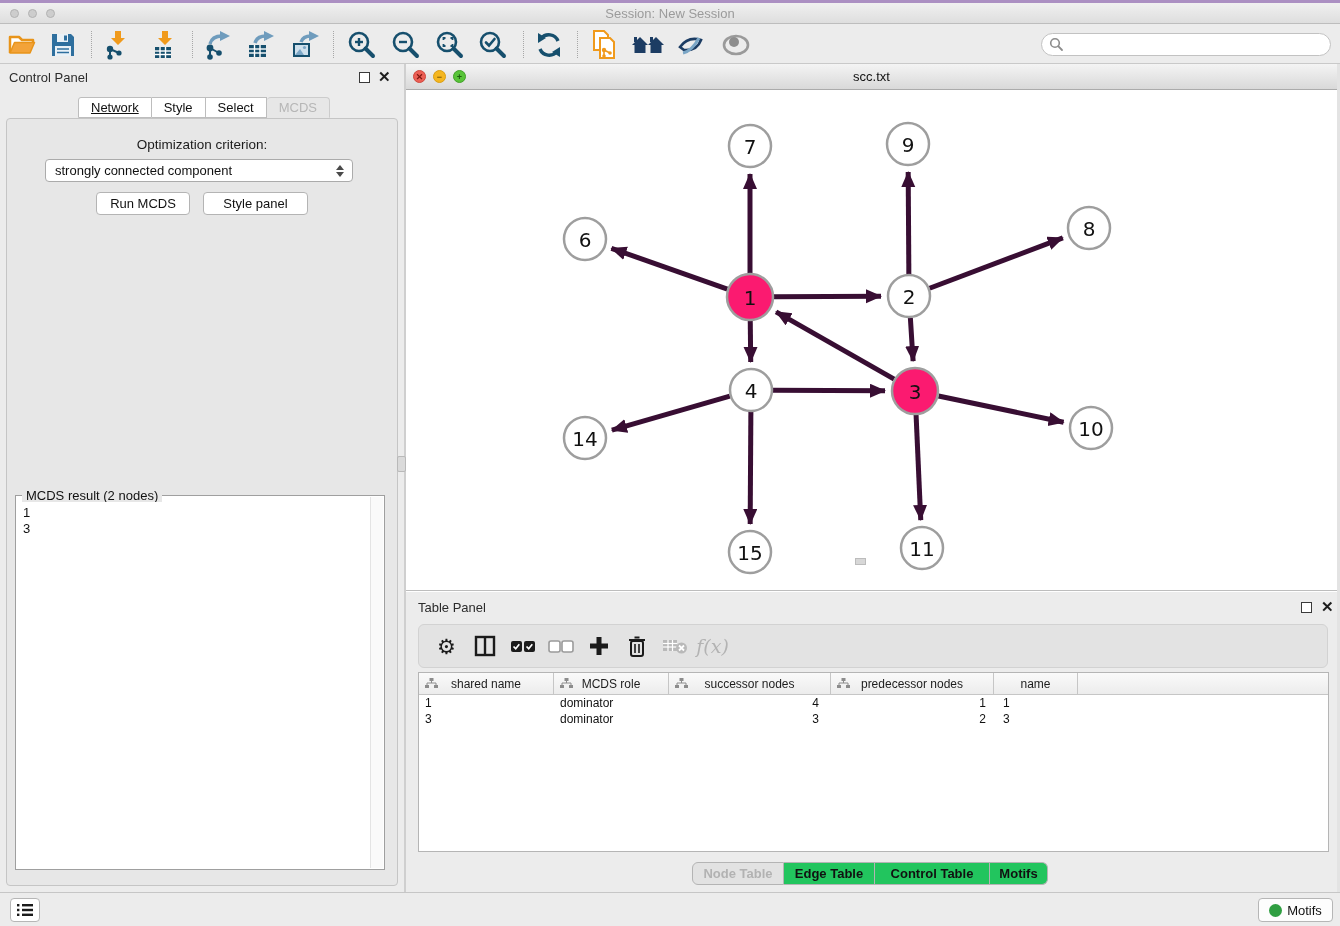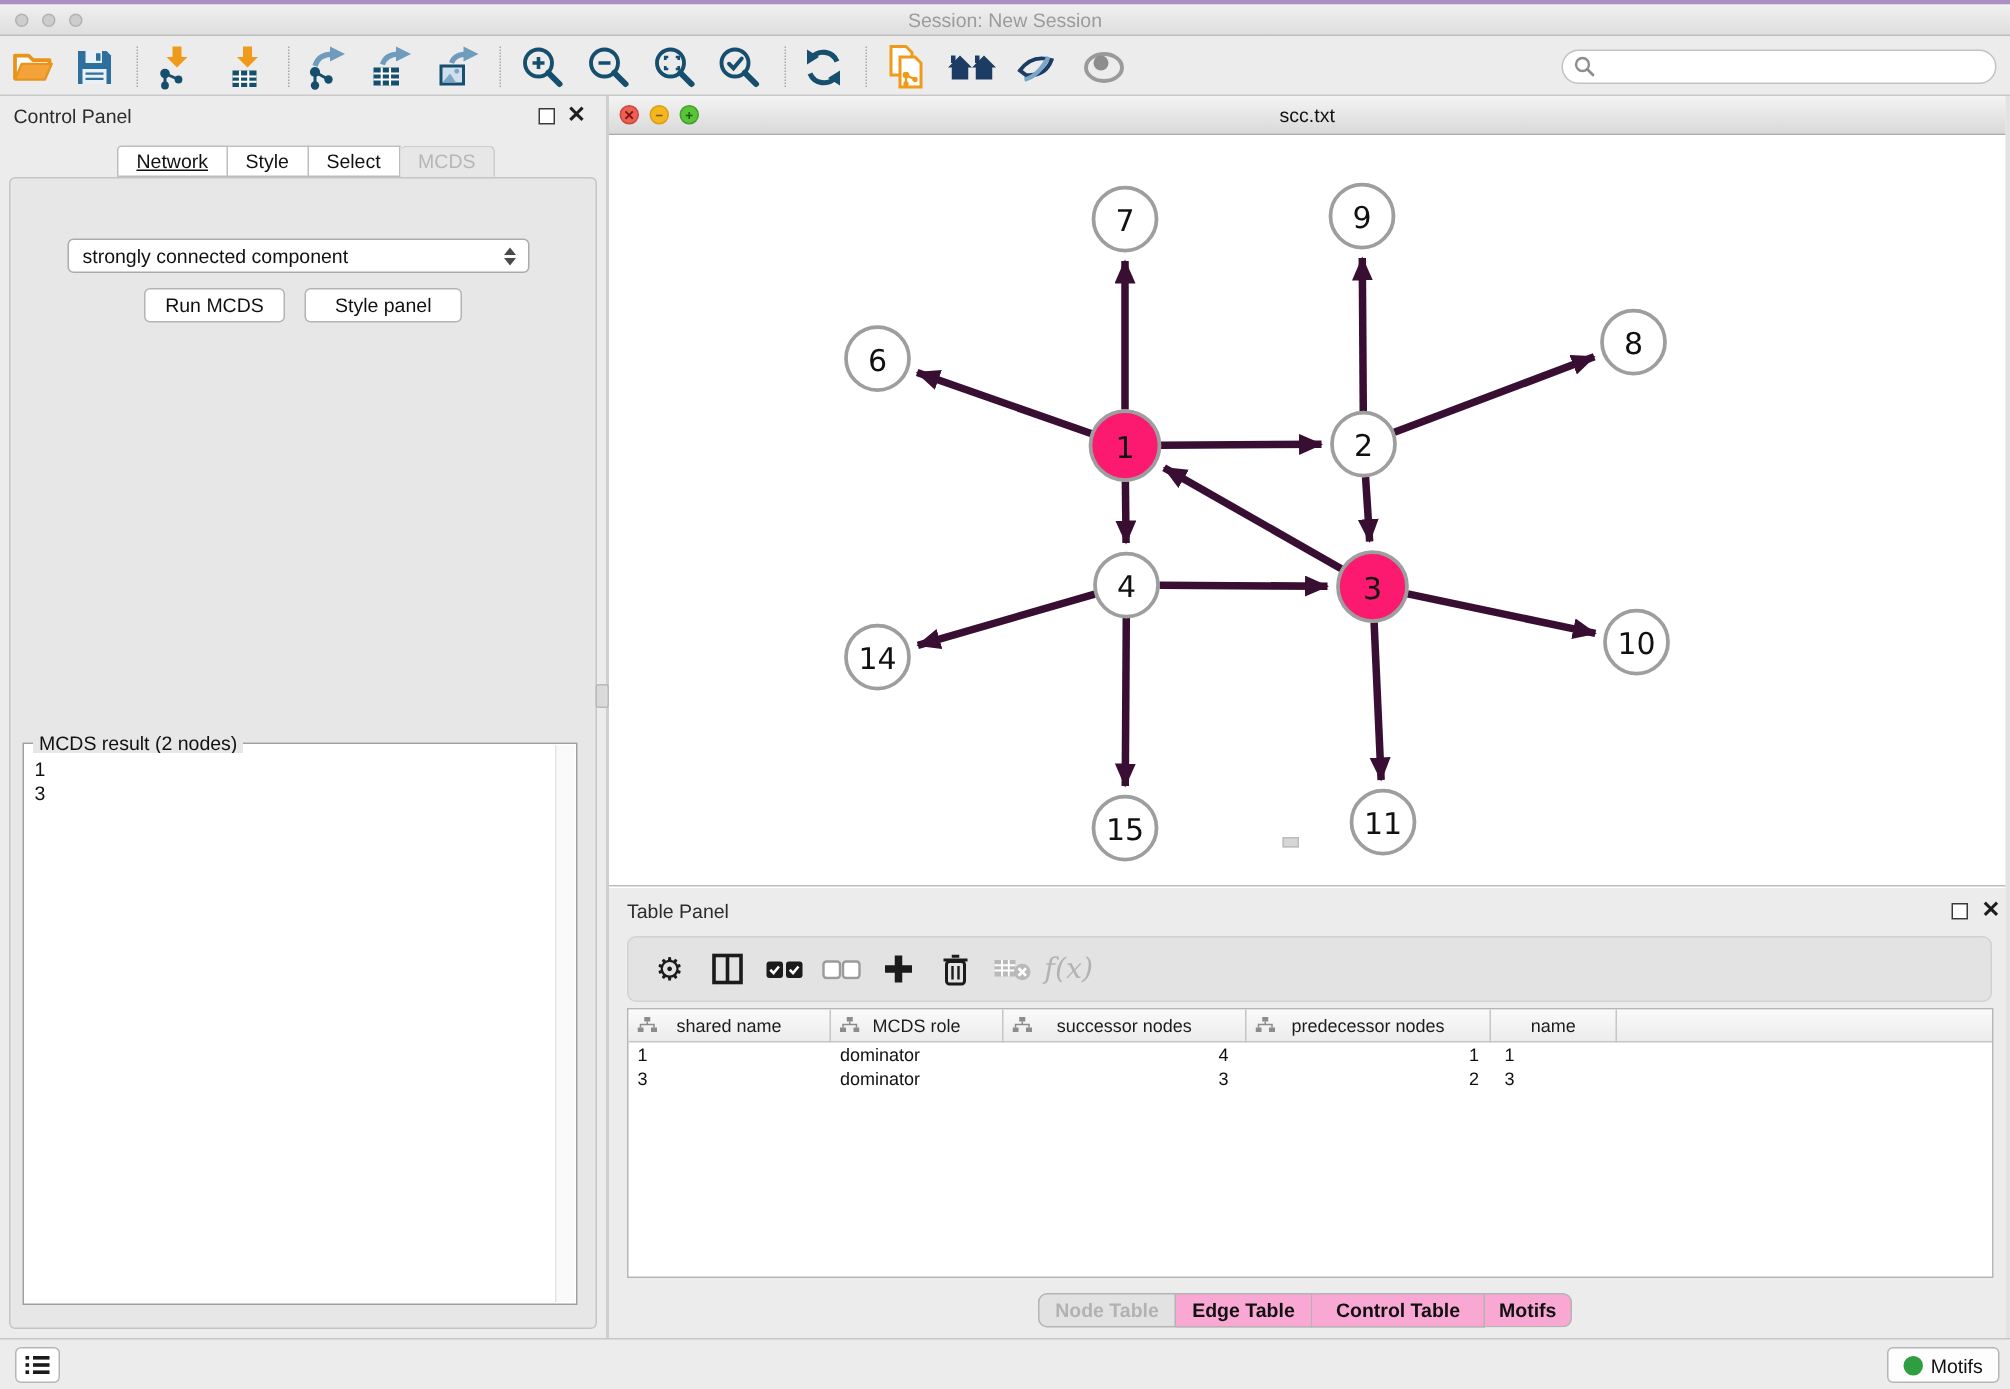--- a/index.html
+++ b/index.html
@@ -104,21 +104,21 @@
   .thead { display:flex; height:22px; background:linear-gradient(#fafafa,#ececec); border-bottom:1px solid #c6c6c6; }
   .th { position:relative; height:22px; border-right:1px solid #c6c6c6; display:flex;
     align-items:center; justify-content:center; font-size:12px; color:#1d1d1d; }
   .th svg { position:absolute; left:6px; top:5px; }
   .trow { display:flex; height:16px; font-size:12px; color:#111; }
   .td { height:16px; display:flex; align-items:center; }
   .td.left { justify-content:flex-start; padding-left:6px; }
   .td.right { justify-content:flex-end; padding-right:12px; }
   .w0{width:135px}.w1{width:115px}.w2{width:162px}.w3{width:163px}.w4{width:84px}
   .tp-tabs { position:absolute; left:286px; top:270px; height:23px; display:flex; }
-  .tp-tab { height:23px; border:1px solid #b4b4b4; border-left-width:0; background:#f9a8d4;
+  .tp-tab { height:23px; border:1px solid #b4b4b4; border-left-width:0; background:#22c55e;
     font-size:13px; font-weight:bold; color:#111; display:flex; align-items:center; justify-content:center; }
   .tp-tab:first-child { border-left-width:1px; border-radius:6px 0 0 6px; }
   .tp-tab:last-child { border-radius:0 6px 6px 0; }
   .tp-tab.selected { background:#e2e2e2; color:#b2b2b2; }
   .tw0{width:92px}.tw1{width:91px}.tw2{width:115px}.tw3{width:58px}
 
   
   .statusbar { position:absolute; left:0; top:892px; width:1340px; height:34px;
     background:#ececec; border-top:1px solid #c6c6c6; }
   .sb-left-btn { position:absolute; left:10px; top:5px; width:30px; height:24px; background:#fff;
@@ -300,20 +300,21 @@
       <span class="float-btn cp-float"></span>
       <span class="close-btn cp-close">✕</span>
     </div>
     <div class="cp-tabs">
       <div class="cp-tab">Network</div>
       <div class="cp-tab">Style</div>
       <div class="cp-tab">Select</div>
       <div class="cp-tab selected">MCDS</div>
     </div>
     <div class="cp-content">
+      <div class="opt-label">Optimization criterion:</div>
       <div class="criterion-select">
         <span>strongly connected component</span>
         <span class="stepper">
             <i class="up"></i>
             <i class="down"></i>
           </span>
       </div>
       <div class="cp-buttons">
         <button class="btn btn-run">Run MCDS</button>
         <button class="btn btn-closepanel">Style panel</button>

